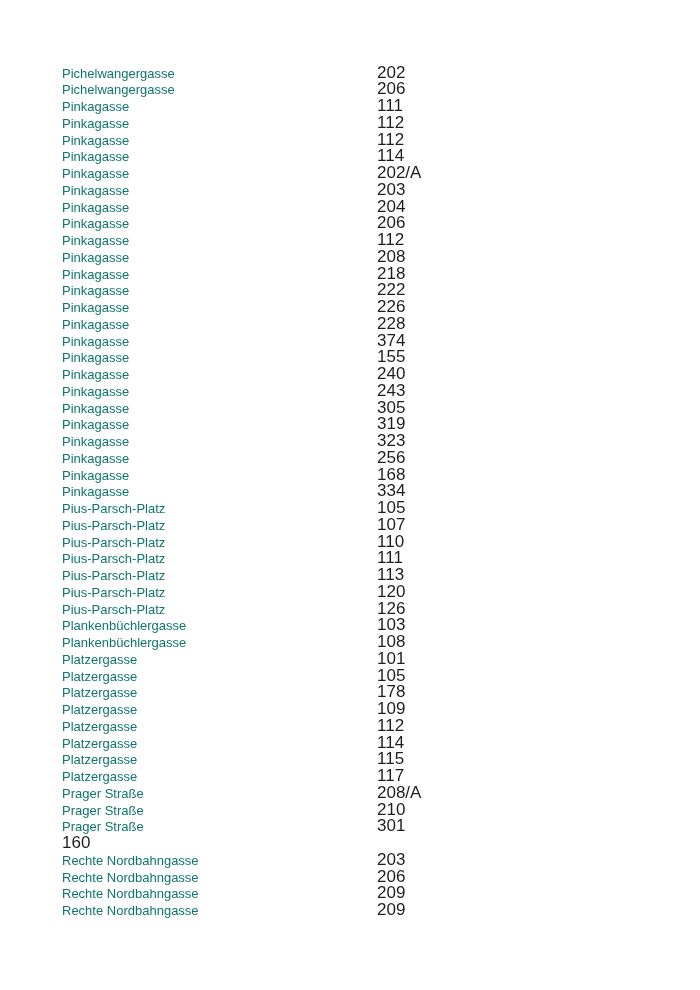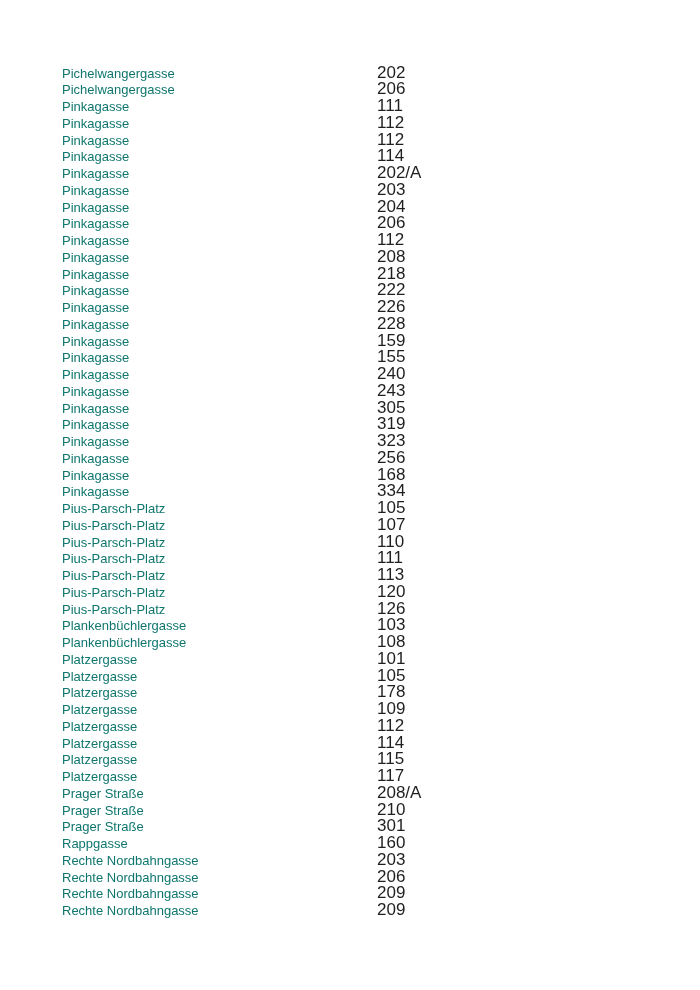--- a/index.html
+++ b/index.html
@@ -118,21 +118,21 @@
     <span class="number">226</span>
   </div>
 
   <div class="row">
     <span class="street">Pinkagasse</span>
     <span class="number">228</span>
   </div>
 
   <div class="row">
     <span class="street">Pinkagasse</span>
-    <span class="number">159</span>
+    <span class="number">374</span>
   </div>
 
   <div class="row">
     <span class="street">Pinkagasse</span>
     <span class="number">155</span>
   </div>
 
   <div class="row">
     <span class="street">Pinkagasse</span>
     <span class="number">240</span>
@@ -267,21 +267,20 @@
     <span class="street">Prager Straße</span>
     <span class="number">210</span>
   </div>
 
   <div class="row">
     <span class="street">Prager Straße</span>
     <span class="number">301</span>
   </div>
 
   <div class="row">
-    <span class="street">Rappgasse</span>
     <span class="number">160</span>
   </div>
 
   <div class="row">
     <span class="street">Rechte Nordbahngasse</span>
     <span class="number">203</span>
   </div>
 
   <div class="row">
     <span class="street">Rechte Nordbahngasse</span>

